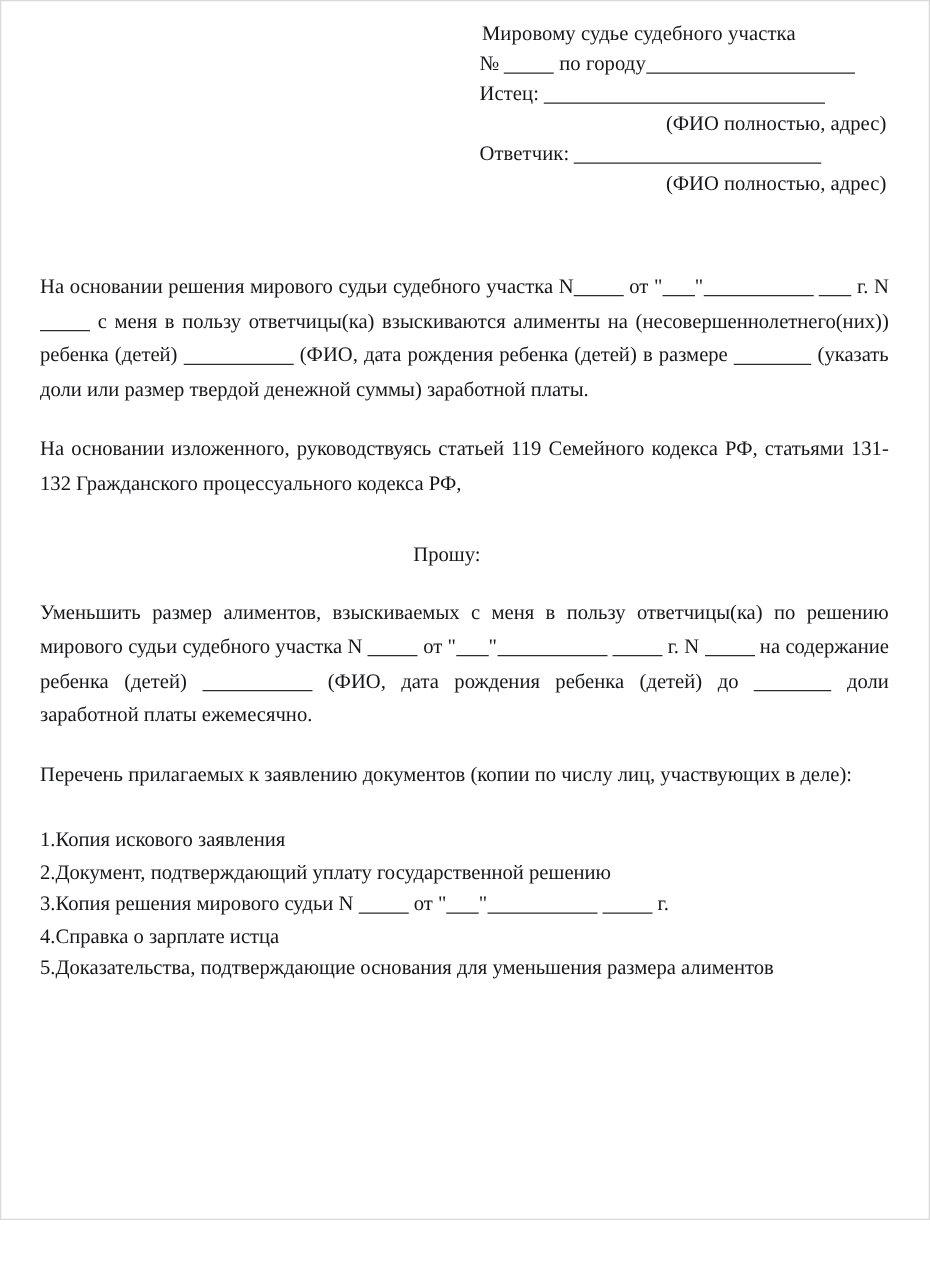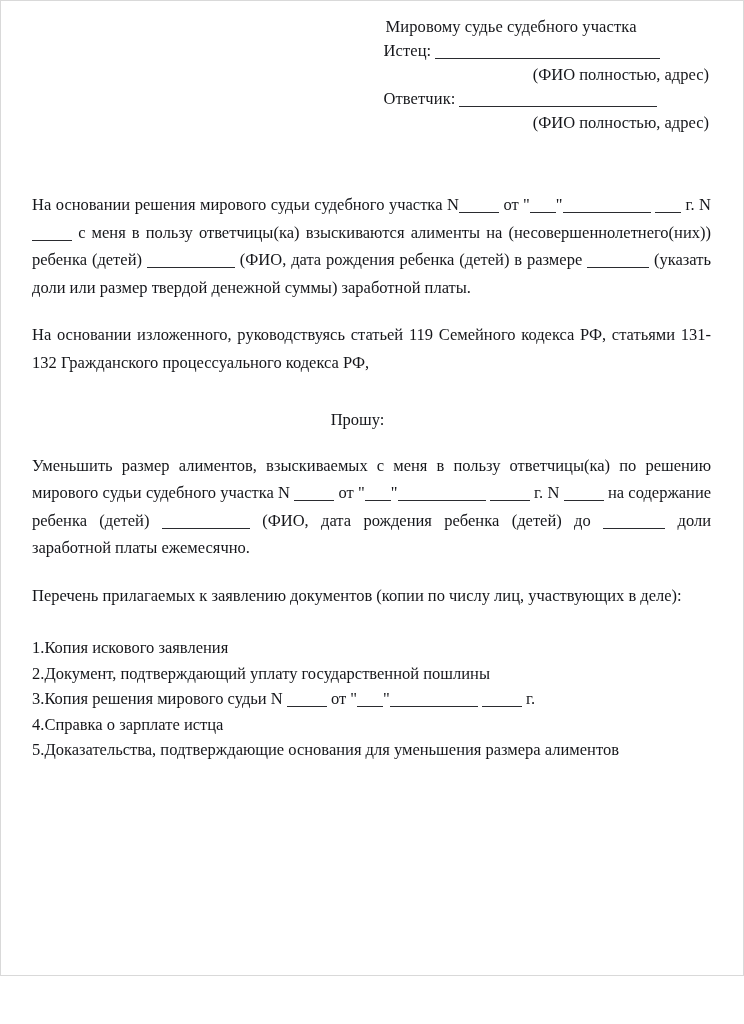--- a/index.html
+++ b/index.html
@@ -158,20 +158,23 @@
 <div class="page-frame">
   <div class="sheet">
     <div class="content">
 
       <div class="addressee">
 
         <div class="addr-line to-line">
           <span>Мировому судье судебного участка</span>
         </div>
 
+        <div class="addr-line">
+          <span>№</span><span class="nbsp-pad"></span><span class="rule r-sm"></span><span class="nbsp-pad"></span><span>по городу</span><span class="rule r-fill-city"></span>
+        </div>
 
         <div class="addr-line">
           <span class="addr-label">Истец:</span><span class="nbsp-pad"></span><span class="rule r-fill-name"></span>
         </div>
 
         <div class="addr-note">(ФИО полностью, адрес)</div>
 
         <div class="addr-line">
           <span class="addr-label">Ответчик:</span><span class="nbsp-pad"></span><span class="rule r-fill-name" style="width:198px"></span>
         </div>
@@ -203,21 +206,21 @@
           <span>г. N</span> <span class="rule r-sm"></span>
           <span>на содержание ребенка (детей)</span> <span class="rule r-lg"></span>
           <span>(ФИО, дата рождения ребенка (детей) до</span>
           <span class="rule r-md"></span> <span>доли заработной платы ежемесячно.</span></p>
 
         <p class="attach-intro">Перечень прилагаемых к заявлению документов (копии по числу лиц, участвующих в деле):</p>
 
         <ul class="attach-list">
           <li><span>1.</span><span>Копия искового заявления</span></li>
 
-          <li><span>2.</span><span>Документ, подтверждающий уплату государственной пошлины</span></li>
+          <li><span>2.</span><span>Документ, подтверждающий уплату государственной решению</span></li>
 
           <li><span>3.</span><span>Копия решения мирового судьи N</span> <span class="rule r-sm"></span>
             <span>от "</span><span class="rule r-xs"></span><span>"</span><span class="rule r-lg"></span>
             <span class="rule r-sm"></span>
             <span>г.</span></li>
 
           <li><span>4.</span><span>Справка о зарплате истца</span></li>
 
           <li><span>5.</span><span>Доказательства, подтверждающие основания для уменьшения размера алиментов</span></li>
         </ul>

